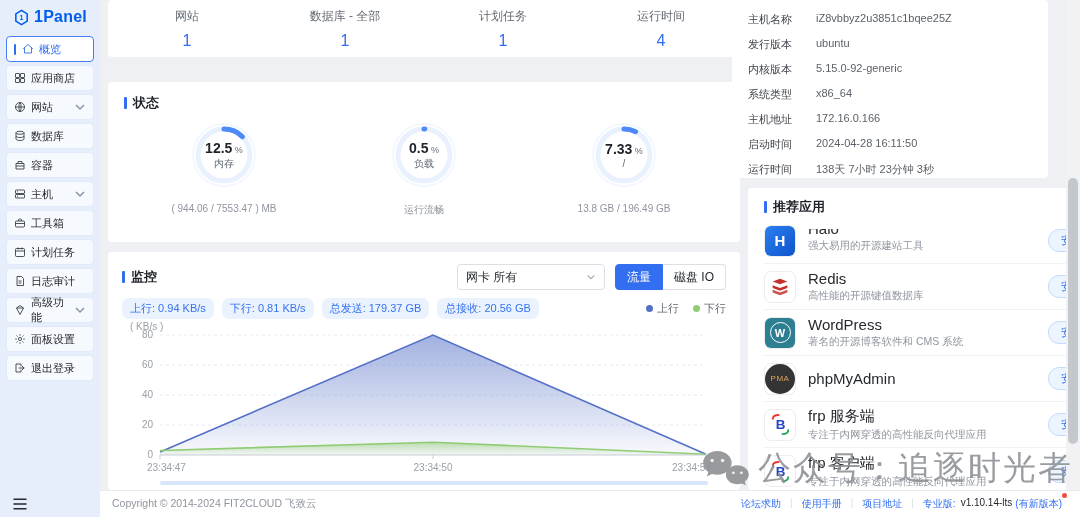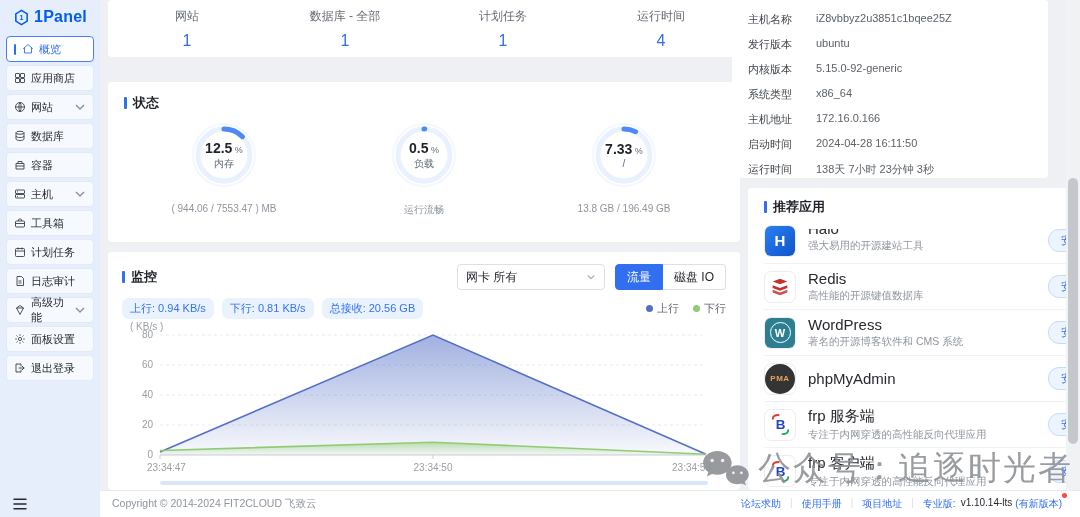--- a/index.html
+++ b/index.html
@@ -65,21 +65,21 @@
 .app-icon{width:32px;height:32px;border:1px solid #ededed;border-radius:7px;display:flex;align-items:center;justify-content:center;margin-right:12px;background:#fff;flex:none}
 .app-info{flex:1;min-width:0}
 .app-name{font-size:15px;color:#26292e}
 .name-clip{height:8px;overflow:hidden}
 .name-clip .app-name{margin-top:-9px;display:block}
 .app-desc{font-size:10.5px;color:#8f959e;margin-top:2px;white-space:nowrap;overflow:hidden}
 .install-btn{flex:none;font-size:11px;color:var(--primary);background:#ecf4ff;border:1px solid #c3dcfb;border-radius:11px;padding:3px 12px;cursor:pointer}
 .icon-halo{width:30px;height:30px;border-radius:6px;background:linear-gradient(135deg,#2b7ff2,#0f54c9);color:#fff;font-weight:bold;font-size:15px;display:flex;align-items:center;justify-content:center}
 .icon-wp{width:30px;height:30px;border-radius:6px;background:#2e7e91;display:flex;align-items:center;justify-content:center}
 .icon-wp .wp-ring{width:21px;height:21px;border:1.5px solid #fff;border-radius:50%;color:#fff;font-size:11px;font-weight:bold;display:flex;align-items:center;justify-content:center}
-.icon-pma{width:30px;height:30px;border-radius:50%;background:#343434;color:#e8a15d;font-size:8px;font-weight:bold;display:flex;align-items:center;justify-content:center;letter-spacing:.5px}
+.icon-pma{width:30px;height:30px;border-radius:50%;background:#343434;color:#e8a15d;font-size:8px;font-weight:normal;display:flex;align-items:center;justify-content:center;letter-spacing:.5px}
 
 #footer{position:absolute;left:100px;top:490px;width:980px;height:27px;background:#fff;border-top:1px solid #e7eaee;display:flex;align-items:center;padding:0 18px 0 12px;z-index:1}
 .copyright{font-size:10.5px;color:#8f959e}
 .f-right{margin-left:auto;display:flex;align-items:flex-start;font-size:10px}
 .f-link{color:var(--primary);cursor:pointer}
 .f-sep{color:#dcdfe6;margin:0 9px}
 .f-pro{color:var(--primary)}
 .f-version{color:#1f2329;margin-left:5px}
 .f-new{color:var(--primary);position:relative;margin-left:3px;cursor:pointer}
 .red-dot{position:absolute;right:-5px;top:-4px;width:5px;height:5px;background:#f54a45;border-radius:50%}
@@ -316,20 +316,21 @@
       </div>
       <div class="btn-group">
         <div class="btn primary">流量</div>
         <div class="btn last">磁盘 IO</div>
       </div>
     </div>
   </div>
   <div class="tag-row">
     <span class="tag">上行: 0.94 KB/s</span>
     <span class="tag">下行: 0.81 KB/s</span>
+    <span class="tag">总发送: 179.37 GB</span>
     <span class="tag">总接收: 20.56 GB</span>
     <div class="legend">
       <span class="legend-item">
           <span class="legend-dot" style="background: rgb(84, 112, 198);"></span>
           <span>上行</span>
         </span>
       <span class="legend-item">
           <span class="legend-dot" style="background: rgb(145, 204, 117);"></span>
           <span>下行</span>
         </span>

